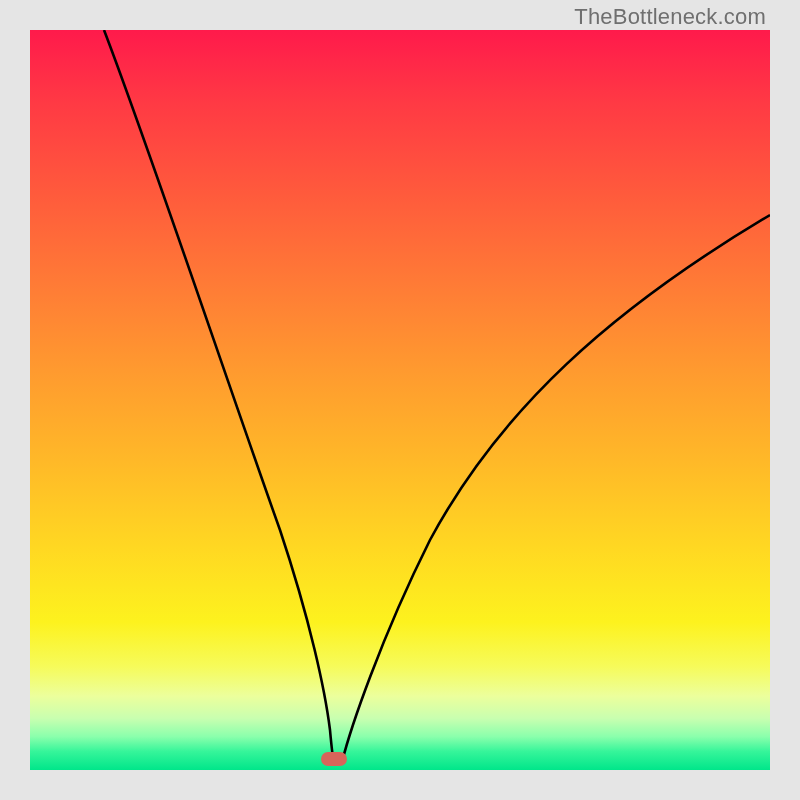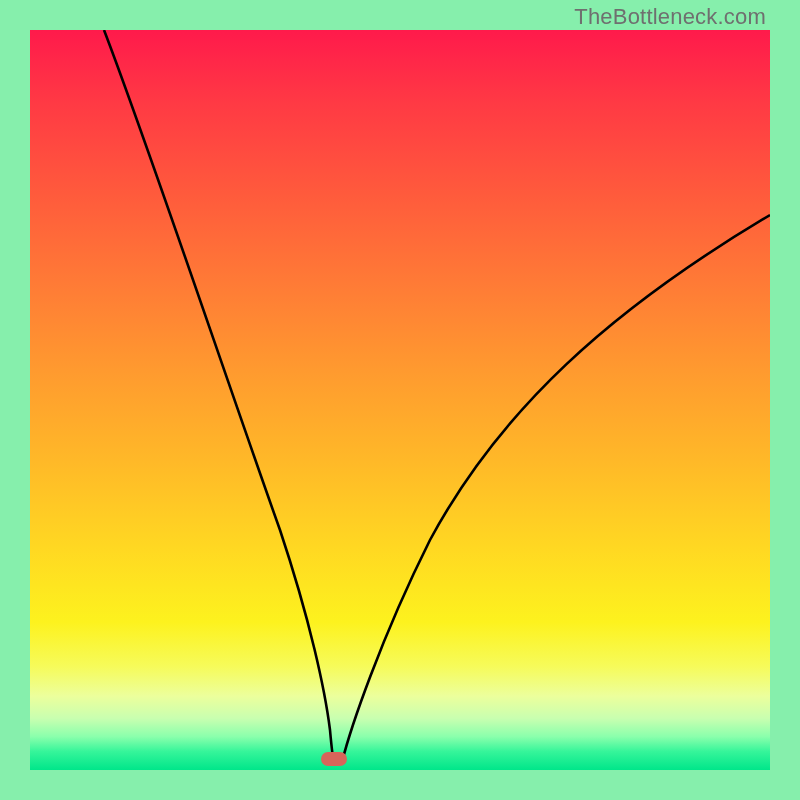--- a/index.html
+++ b/index.html
@@ -10,21 +10,21 @@
     background: #000;
     overflow: hidden;
     font-family: Arial, Helvetica, sans-serif;
   }
   .frame {
     position: absolute;
     top: 0;
     left: 0;
     width: 800px;
     height: 800px;
-    background: #86efac;
+    background: #e5e5e5;
   }
   .plot {
     position: absolute;
     top: 30px;
     left: 30px;
     width: 740px;
     height: 740px;
     background: linear-gradient(
       to bottom,
       #ff1a4b 0%,

